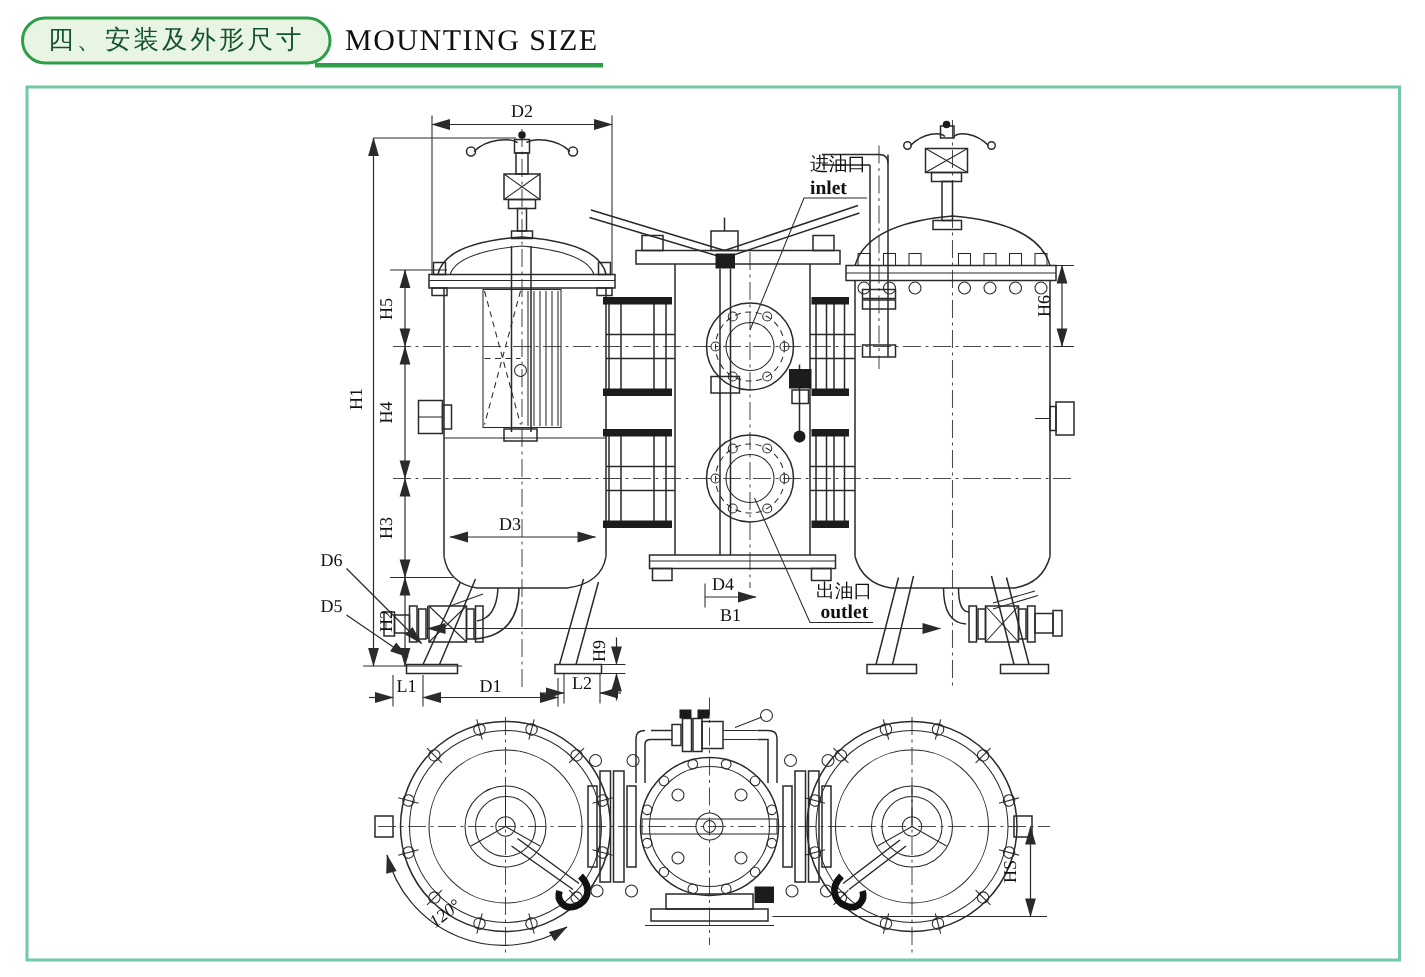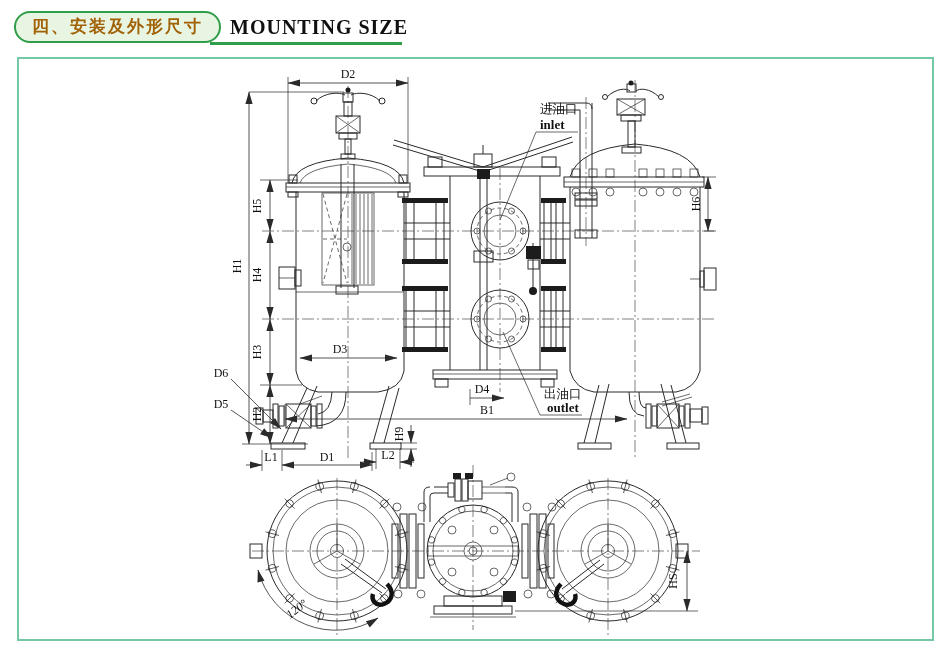--- a/index.html
+++ b/index.html
@@ -1,23 +1,23 @@
 <!DOCTYPE html>
 <html><head>
 <meta charset="utf-8">
 <style>
   html,body{margin:0;padding:0;background:#ffffff;width:950px;height:651px;overflow:hidden;}
   body{font-family:"Liberation Serif", serif;position:relative;}
   .hdr-pill{
     position:absolute;left:14px;top:11px;height:24px;line-height:24px;
     padding:2px 16px;border:2px solid #2f9e49;border-radius:16px;
-    background:#e9f5e3;color:#a16207;font-size:17px;font-weight:bold;letter-spacing:2px;
+    background:#e9f5e3;color:#14532d;font-size:17px;font-weight:normal;letter-spacing:2px;
   }
   .hdr-title{
-    position:absolute;left:230px;top:16px;font-size:20px;font-weight:bold;color:#101010;
+    position:absolute;left:230px;top:16px;font-size:20px;font-weight:normal;color:#101010;
     letter-spacing:1px;
   }
   .hdr-rule{position:absolute;left:210px;top:42px;width:192px;height:3px;background:#2f9e49;}
   .frame{position:absolute;left:17px;top:57px;width:913px;height:580px;border:2px solid #74c8a4;background:#fff;}
   svg{position:absolute;left:0;top:0;}
   .ln{stroke:#2a2a2a;stroke-width:1;fill:none;}
   .thin{stroke:#2a2a2a;stroke-width:.7;fill:none;}
   .dim{stroke:#2a2a2a;stroke-width:.8;fill:none;}
   .cl{stroke:#4a4a4a;stroke-width:.7;fill:none;stroke-dasharray:12 3 2 3;}
   .dash{stroke:#2a2a2a;stroke-width:.7;fill:none;stroke-dasharray:4 3;}

